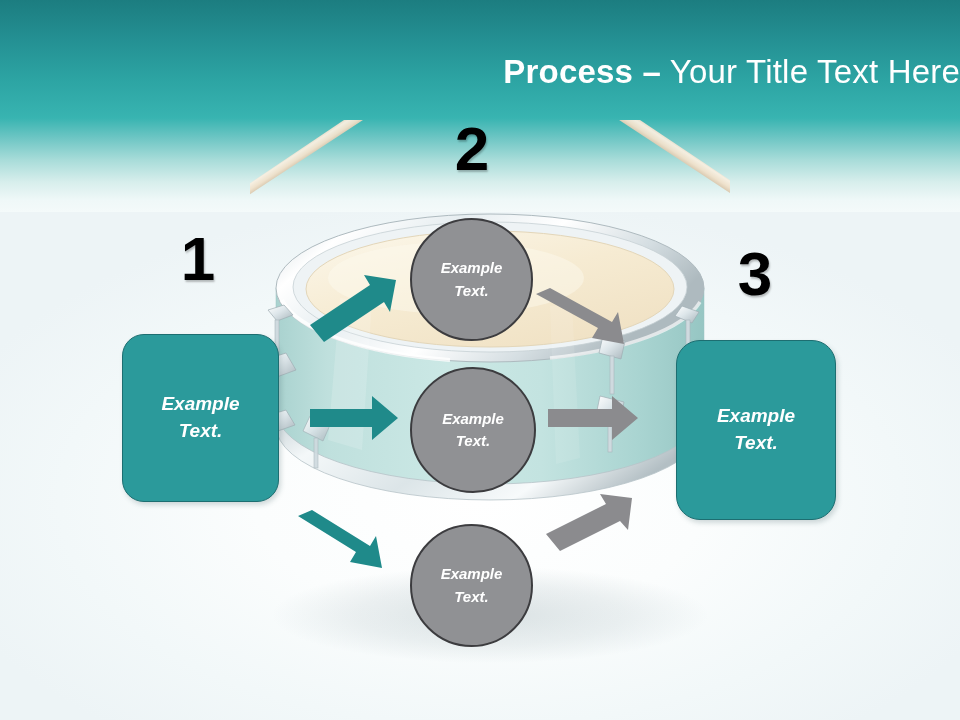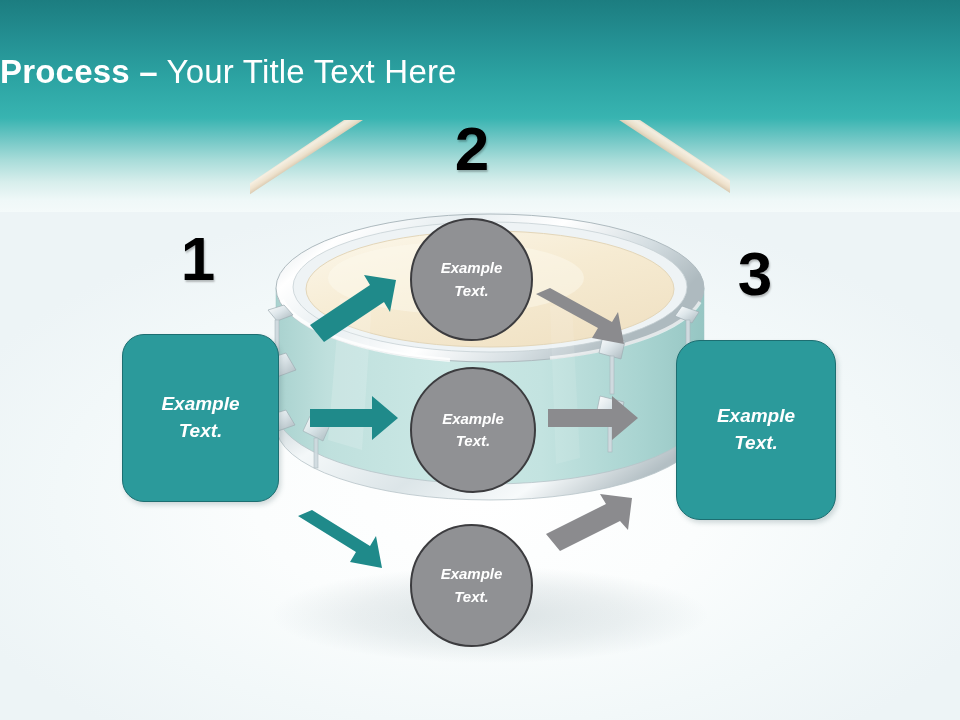--- a/index.html
+++ b/index.html
@@ -46,21 +46,21 @@
     width: 560px; height: 150px;
     background: radial-gradient(ellipse 280px 62px at 50% 50%, rgba(140,162,168,0.30) 0%, rgba(150,170,176,0.16) 48%, rgba(160,180,186,0.0) 78%);
     pointer-events: none;
   }
 
   
   .title {
     position: absolute;
     left: 0; top: 52px;
     width: 960px;
-    text-align: left;
+    text-align: right;
     color: #ffffff;
     font-size: 33px;
     line-height: 40px;
     letter-spacing: 0.2px;
     white-space: nowrap;
   }
   .title .t-bold { font-weight: bold; }
   .title .t-reg  { font-weight: normal; }
 
   

